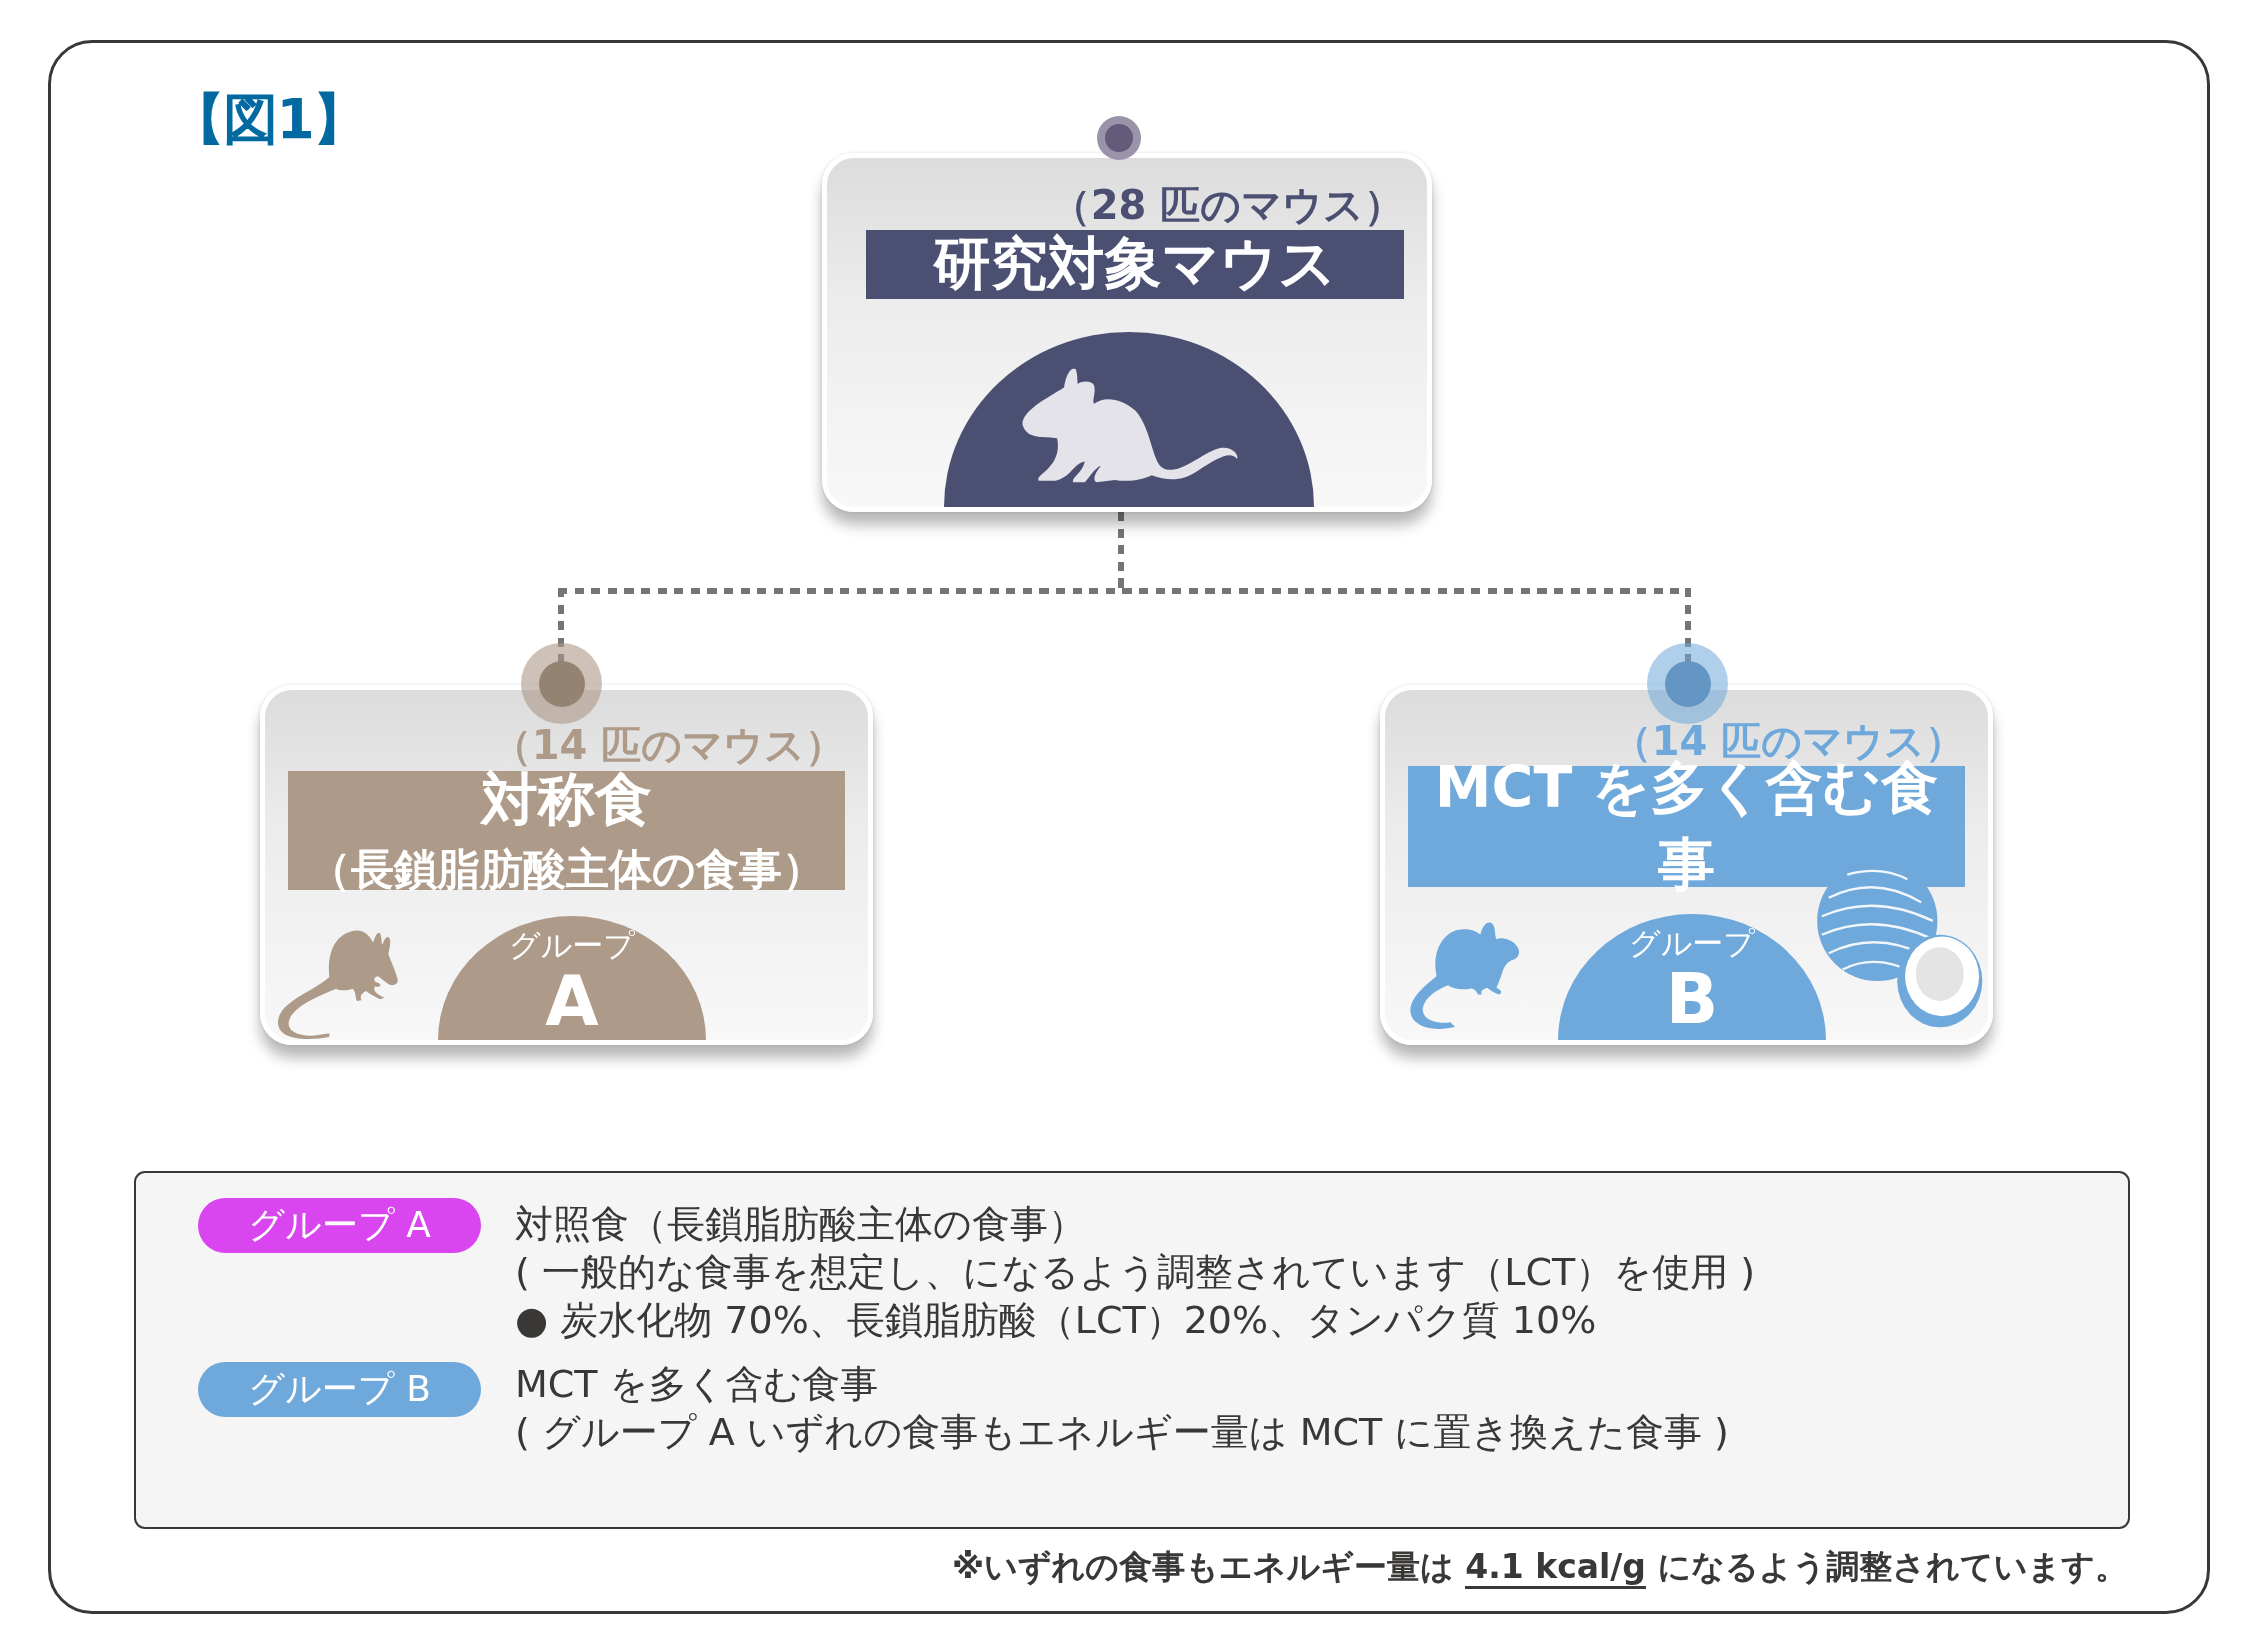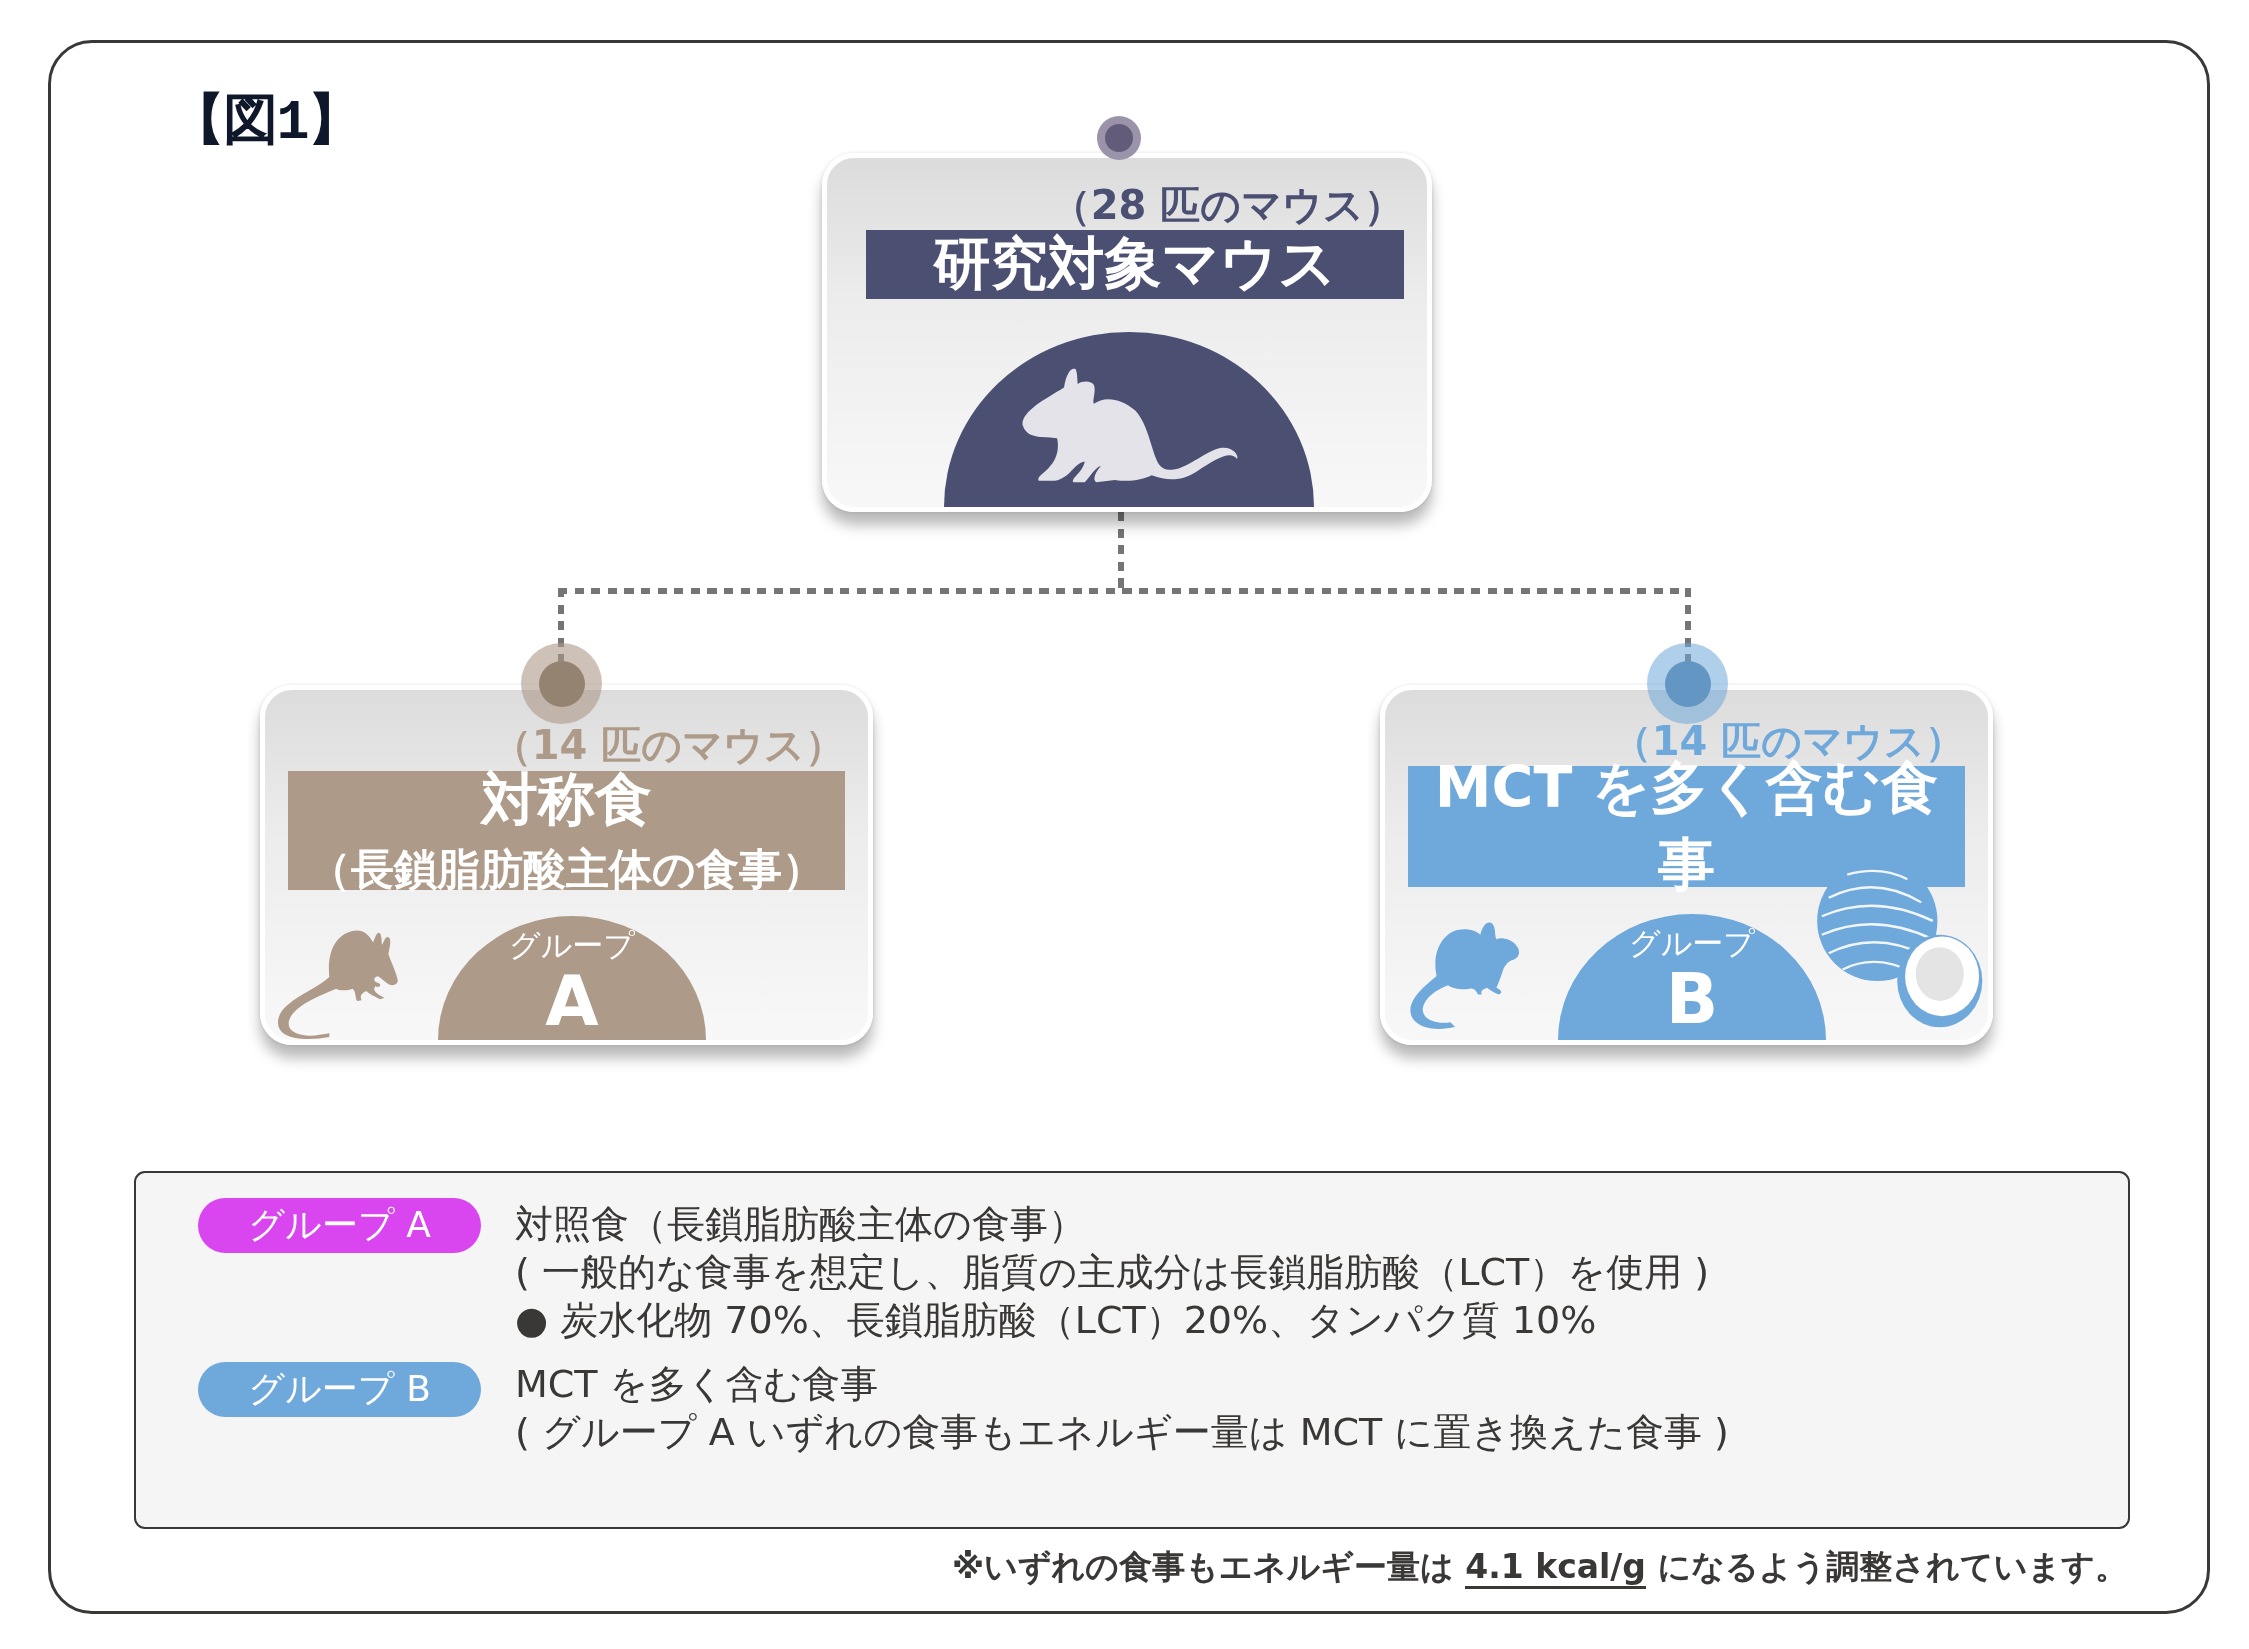--- a/index.html
+++ b/index.html
@@ -1,20 +1,20 @@
 <!DOCTYPE html>
 <html style="font-size:7.4px"><head>
 <meta charset="utf-8">
 <style>
   html, body { margin:0; padding:0; background:#ffffff; }
   body { width:2250px; height:1649px; position:relative; overflow:hidden;
          font-family:"DejaVu Sans", "Liberation Sans", sans-serif; color:#3a3836; }
   .frame { position:absolute; left:48px; top:40px; width:2162px; height:1574px;
            border:3.7px solid #3a3836; border-radius:44px; box-sizing:border-box; }
-  .fig-title { position:absolute; left:170px; top:83px; font-size:55px; font-weight:bold; color:#0f172a; letter-spacing:-1.8px;font-family:Liberation Mono, monospace; }
+  .fig-title { position:absolute; left:170px; top:83px; font-size:55px; font-weight:bold; color:#0369a1; letter-spacing:-1.8px; }
 
   .card { position:absolute; border-radius:32px; box-sizing:border-box;
           background:linear-gradient(#dcdcdc 0%, #ececec 40%, #f8f8f8 100%);
           border:5.5px solid #ffffff;
           box-shadow: 0 13px 14px rgba(0,0,0,0.28), 0 0 3.7px rgba(0,0,0,0.12); overflow:hidden; }
   .card .count { position:absolute; right:23px; font-weight:bold; font-size:40px; white-space:nowrap; }
   .card .banner { position:absolute; left:23px; right:23px; color:#fff; font-weight:bold; text-align:center; display:flex; flex-direction:column; justify-content:center; align-items:center; }
   .dome { position:absolute; bottom:0; border-radius:50% 50% 0 0 / 100% 100% 0 0; color:#fff; text-align:center; }
 
   #card-top { left:822px; top:153px; width:610px; height:359px; }
@@ -122,21 +122,21 @@
   </svg>
 </div>
 <div class="pin" style="left:1647px; top:643px; width:81px; height:81px; background:rgba(111,168,218,0.55);">
   <div class="inner" style="left:17.6px; top:17.6px; width:46px; height:46px; background:#6496c4;"></div>
 </div>
 
 <div class="legend">
   <div class="pill" style="left:62px; top:25.4px; background:#d946ef;">グループ A</div>
   <div class="desc" style="top:27px;">
     <div>対照食（長鎖脂肪酸主体の食事）</div>
-    <div>( 一般的な食事を想定し、脂質の主成分は長鎖脂肪酸（LCT）を使用 )</div>
+    <div>( 一般的な食事を想定し、になるよう調整されています（LCT）を使用 )</div>
     <div>● 炭水化物 70%、長鎖脂肪酸（LCT）20%、タンパク質 10%</div>
   </div>
   <div class="pill" style="left:62px; top:189px; background:#6fa8da;">グループ B</div>
   <div class="desc" style="top:187px;">
     <div>MCT を多く含む食事</div>
     <div>( グループ A いずれの食事もエネルギー量は MCT に置き換えた食事 )</div>
   </div>
 </div>
 
 <div class="footnote">

